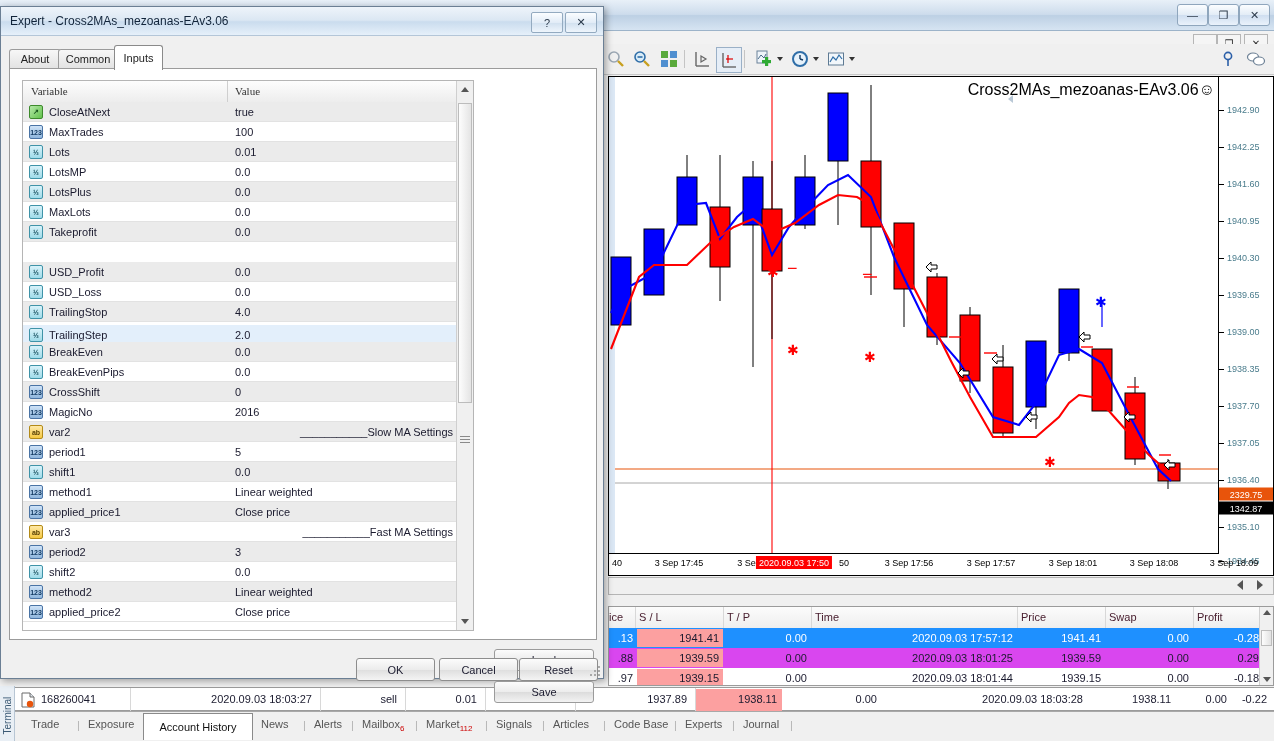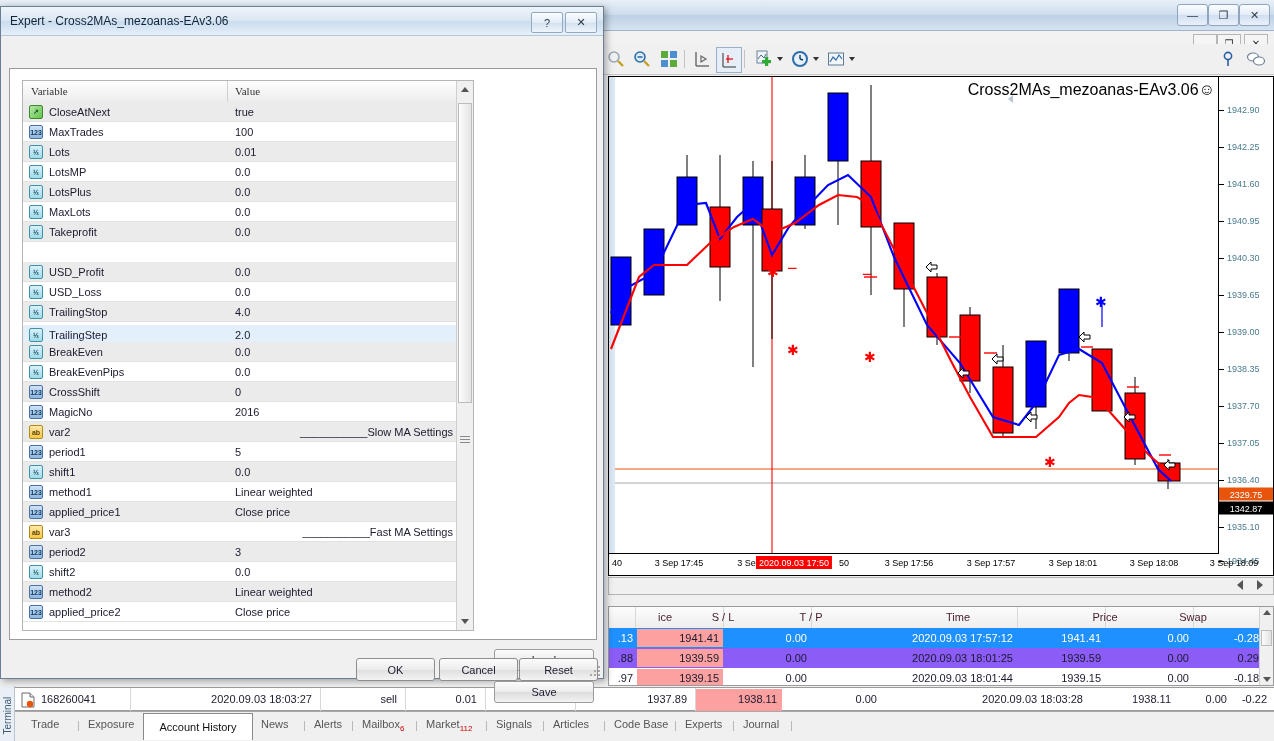--- a/index.html
+++ b/index.html
@@ -38,21 +38,21 @@
   #time-axis{position:absolute;left:0;right:54px;bottom:0;height:21px;background:#fff;border-top:1px solid #000;}
   .t-lab{position:absolute;top:4px;font-size:9px;color:#000;transform:translateX(-50%);white-space:nowrap;}
   .t-badge{position:absolute;top:2px;height:13px;background:#ff0000;color:#fff;font-size:9px;
     display:flex;align-items:center;padding:0 3px;transform:translateX(-50%);white-space:nowrap;}
   #chart-hscroll{position:absolute;left:608px;top:577px;width:666px;height:18px;background:#f0f0f0;border:1px solid #b5b5b5;box-sizing:border-box;}
   .hs-arrow{position:absolute;top:2px;width:0;height:0;border-top:5px solid transparent;border-bottom:5px solid transparent;}
 
   
   #bottom-table{position:absolute;left:608px;top:606px;width:666px;height:80px;background:#fff;border:1px solid #9b9b9b;box-sizing:border-box;overflow:hidden;}
   #bt-head{position:absolute;left:0;top:0;right:0;height:21px;background:linear-gradient(180deg,#fcfcfc,#eeeeee);border-bottom:1px solid #c8c8c8;}
-  .bt-h{position:absolute;top:4px;font-size:11px;color:#4a2030;text-align:center;padding-left:44px;}
+  .bt-h{position:absolute;top:4px;font-size:11px;color:#4a2030;text-align:left;}
   .bt-sep{position:absolute;top:0;width:1px;height:21px;background:#d8d8d8;}
   .bt-row{position:absolute;left:0;right:0;height:20px;}
   .bt-c{position:absolute;top:4px;font-size:11px;text-align:right;}
   .cell-sl{position:absolute;top:1px;height:18px;background:#fca0a0;box-sizing:border-box;}
   #bt-vscroll{position:absolute;right:0;top:0;width:13px;bottom:0;background:#f0f0f0;border-left:1px solid #d0d0d0;}
 
   
   #term-left{position:absolute;left:0;top:686px;width:14px;height:55px;background:#e9eff5;border-right:1px solid #b8c6d4;}
   #term-left span{position:absolute;left:-18px;top:18px;width:50px;transform:rotate(-90deg);font-size:10px;color:#3b5a75;}
   #status-row{position:absolute;left:15px;top:687px;width:1259px;height:24px;background:#fff;border-top:1px solid #9b9b9b;border-bottom:1px solid #9b9b9b;box-sizing:border-box;}
@@ -378,21 +378,21 @@
       <div class="cell-sl" style="left:28px;width:86px;background:#fca0a0"></div>
       <div class="bt-c" style="left:0px;width:24px;color:#fff">.13</div>
       <div class="bt-c" style="left:30px;width:80px;color:#1a1a2e">1941.41</div>
       <div class="bt-c" style="left:118px;width:80px;color:#fff">0.00</div>
       <div class="bt-c" style="left:206px;width:198px;color:#fff">2020.09.03 17:57:12</div>
       <div class="bt-c" style="left:412px;width:80px;color:#fff">1941.41</div>
       <div class="bt-c" style="left:500px;width:80px;color:#fff">0.00</div>
       <div class="bt-c" style="left:588px;width:62px;color:#fff">-0.28</div>
     </div>
 
-    <div class="bt-row" style="top:41px;background:#8b5cf6">
+    <div class="bt-row" style="top:41px;background:#d946ef">
       <div class="cell-sl" style="left:28px;width:86px"></div>
       <div class="bt-c" style="left:0px;width:24px">.88</div>
       <div class="bt-c" style="left:30px;width:80px">1939.59</div>
       <div class="bt-c" style="left:118px;width:80px">0.00</div>
       <div class="bt-c" style="left:206px;width:198px">2020.09.03 18:01:25</div>
       <div class="bt-c" style="left:412px;width:80px">1939.59</div>
       <div class="bt-c" style="left:500px;width:80px">0.00</div>
       <div class="bt-c" style="left:588px;width:62px">0.29</div>
     </div>
 
@@ -477,20 +477,25 @@
   </div>
 </div>
 
 <div id="dialog">
   <div id="dlg-title">
     <div id="dlg-title-text">Expert - Cross2MAs_mezoanas-EAv3.06</div>
     <div class="dlg-btn" id="dlgb-help">?</div>
     <div class="dlg-btn" id="dlgb-close">✕</div>
   </div>
 
+  <div id="dlg-tabs">
+    <div class="dtab" style="left:0px;width:52px">About</div>
+    <div class="dtab" style="left:49px;width:60px">Common</div>
+    <div class="dtab active" style="left:105px;width:49px">Inputs</div>
+  </div>
 
   <div id="dlg-body">
     <div id="grid">
       <div id="grid-head">
         <div id="gh-var">Variable</div>
         <div id="gh-div"></div>
         <div id="gh-val">Value</div>
       </div>
       <div id="grid-rows">
           <div class="grow alt" style="top: 21px;">

